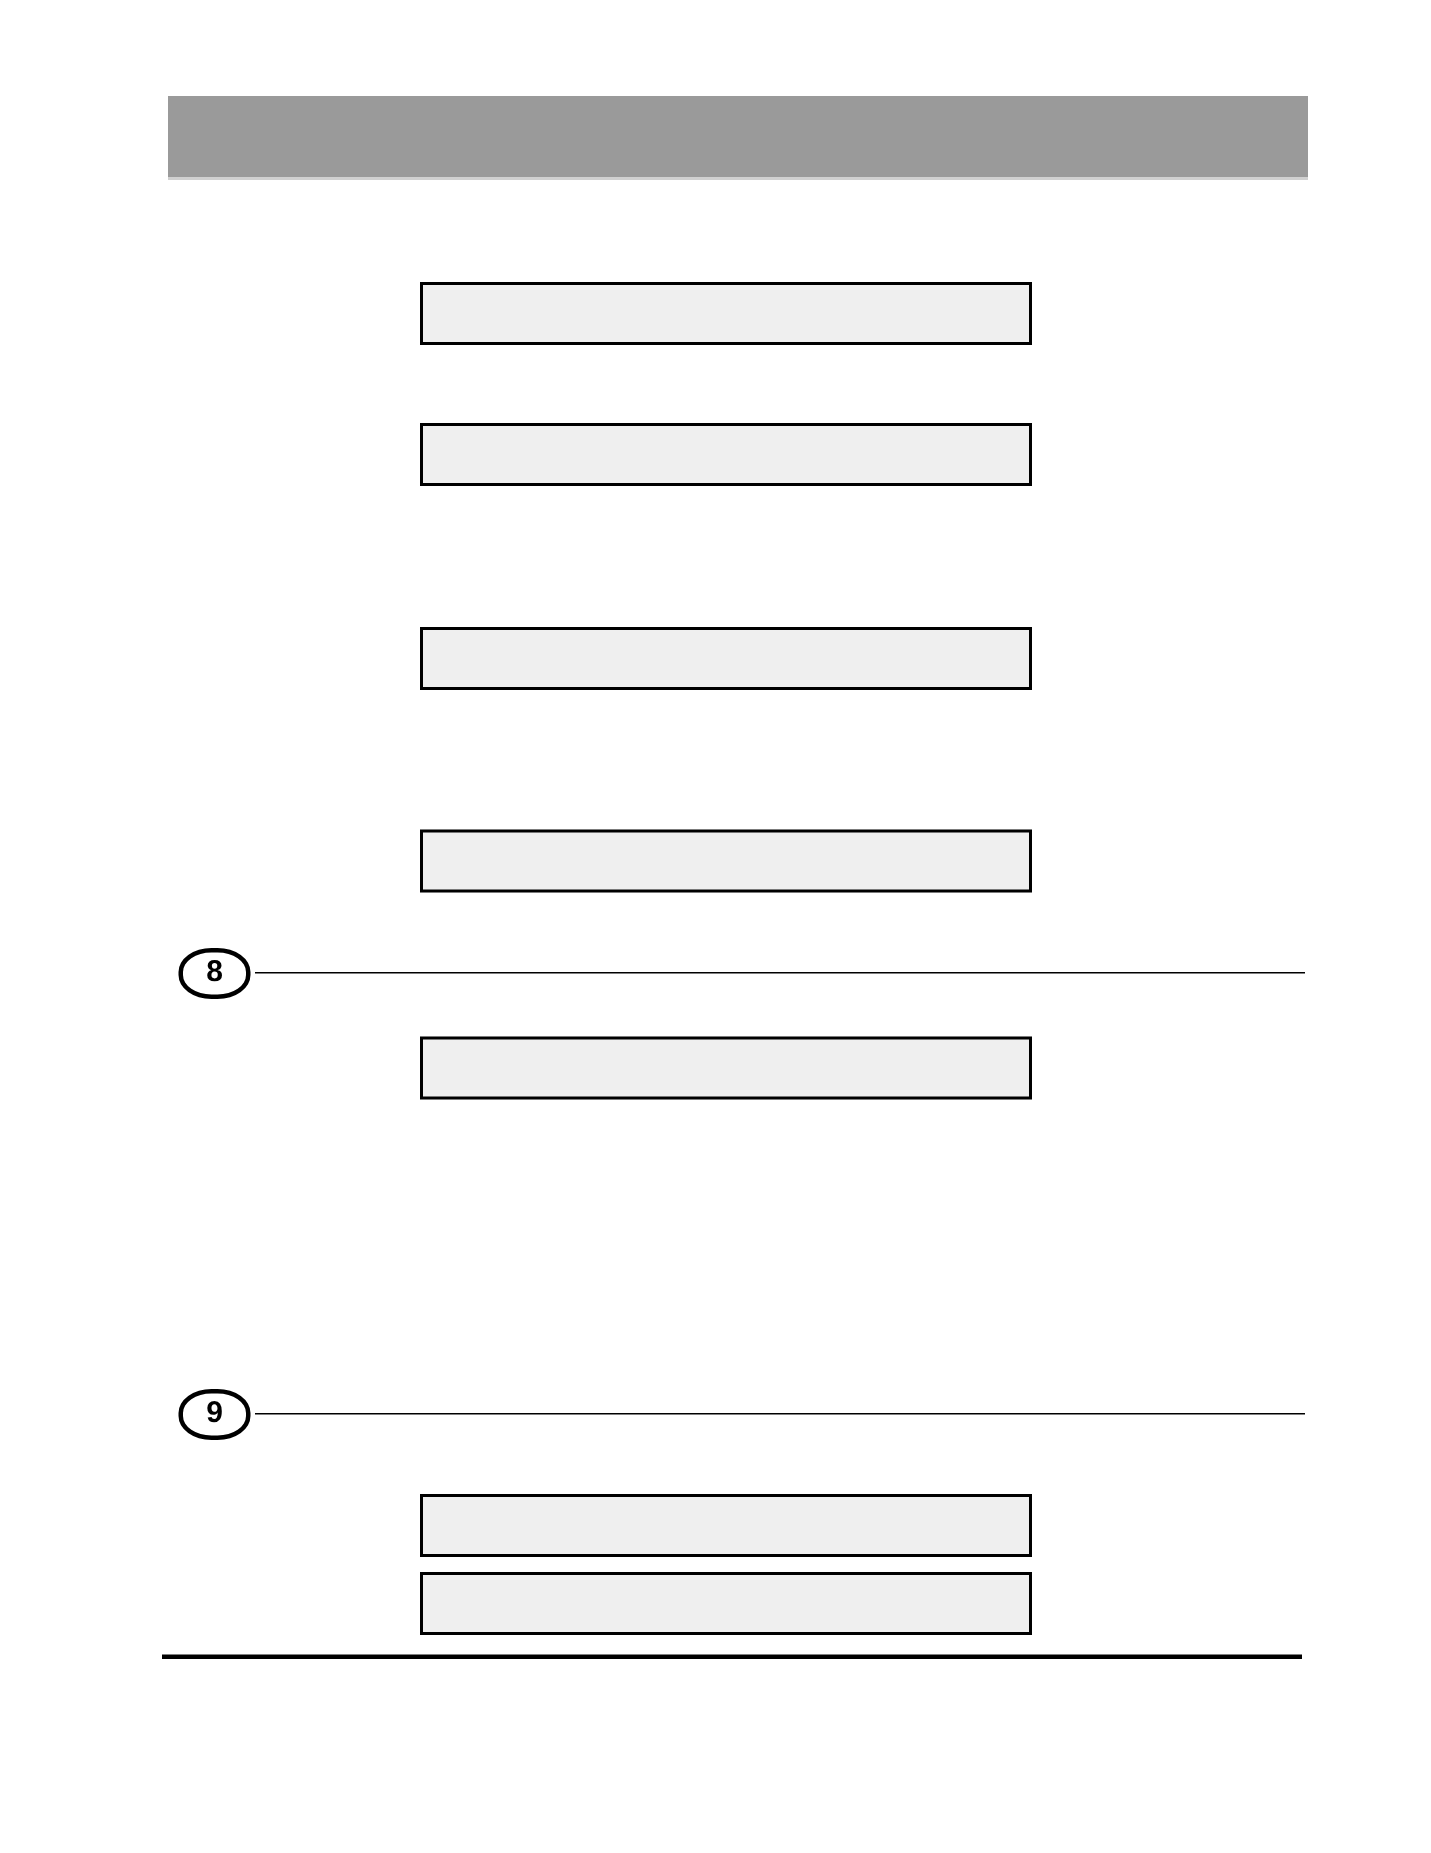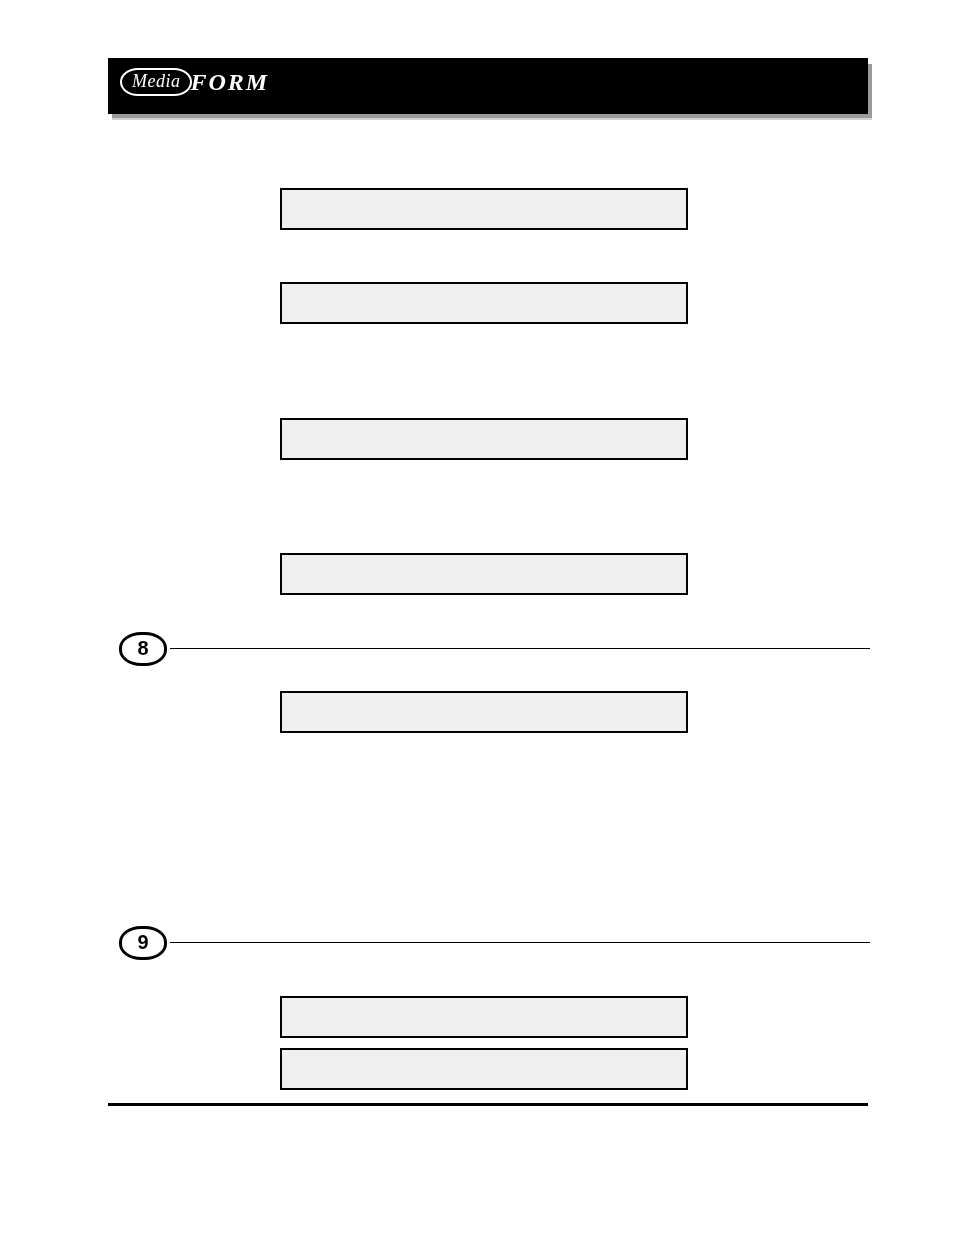--- a/index.html
+++ b/index.html
@@ -106,26 +106,20 @@
     border-top: 3px solid #000;
   }
 
 </style>
 </head>
 <body>
 
 <div class="page">
 
   <div class="header-shadow"></div>
-  <div class="header-bar">
-    <div class="logo">
-      <span class="logo-oval">Media</span>
-      <span class="logo-form">FORM</span>
-    </div>
-  </div>
 
   <div class="lcd" style="top:188px;"><span></span></div>
   <div class="lcd" style="top:282px;"><span></span></div>
   <div class="lcd" style="top:418px;"><span></span></div>
   <div class="lcd" style="top:553px;"><span></span></div>
   <div class="lcd" style="top:691px;"><span></span></div>
   <div class="lcd" style="top:996px;"><span></span></div>
   <div class="lcd" style="top:1048px;"><span></span></div>
 
   <div class="step-oval" style="left:119px; top:632px;">

